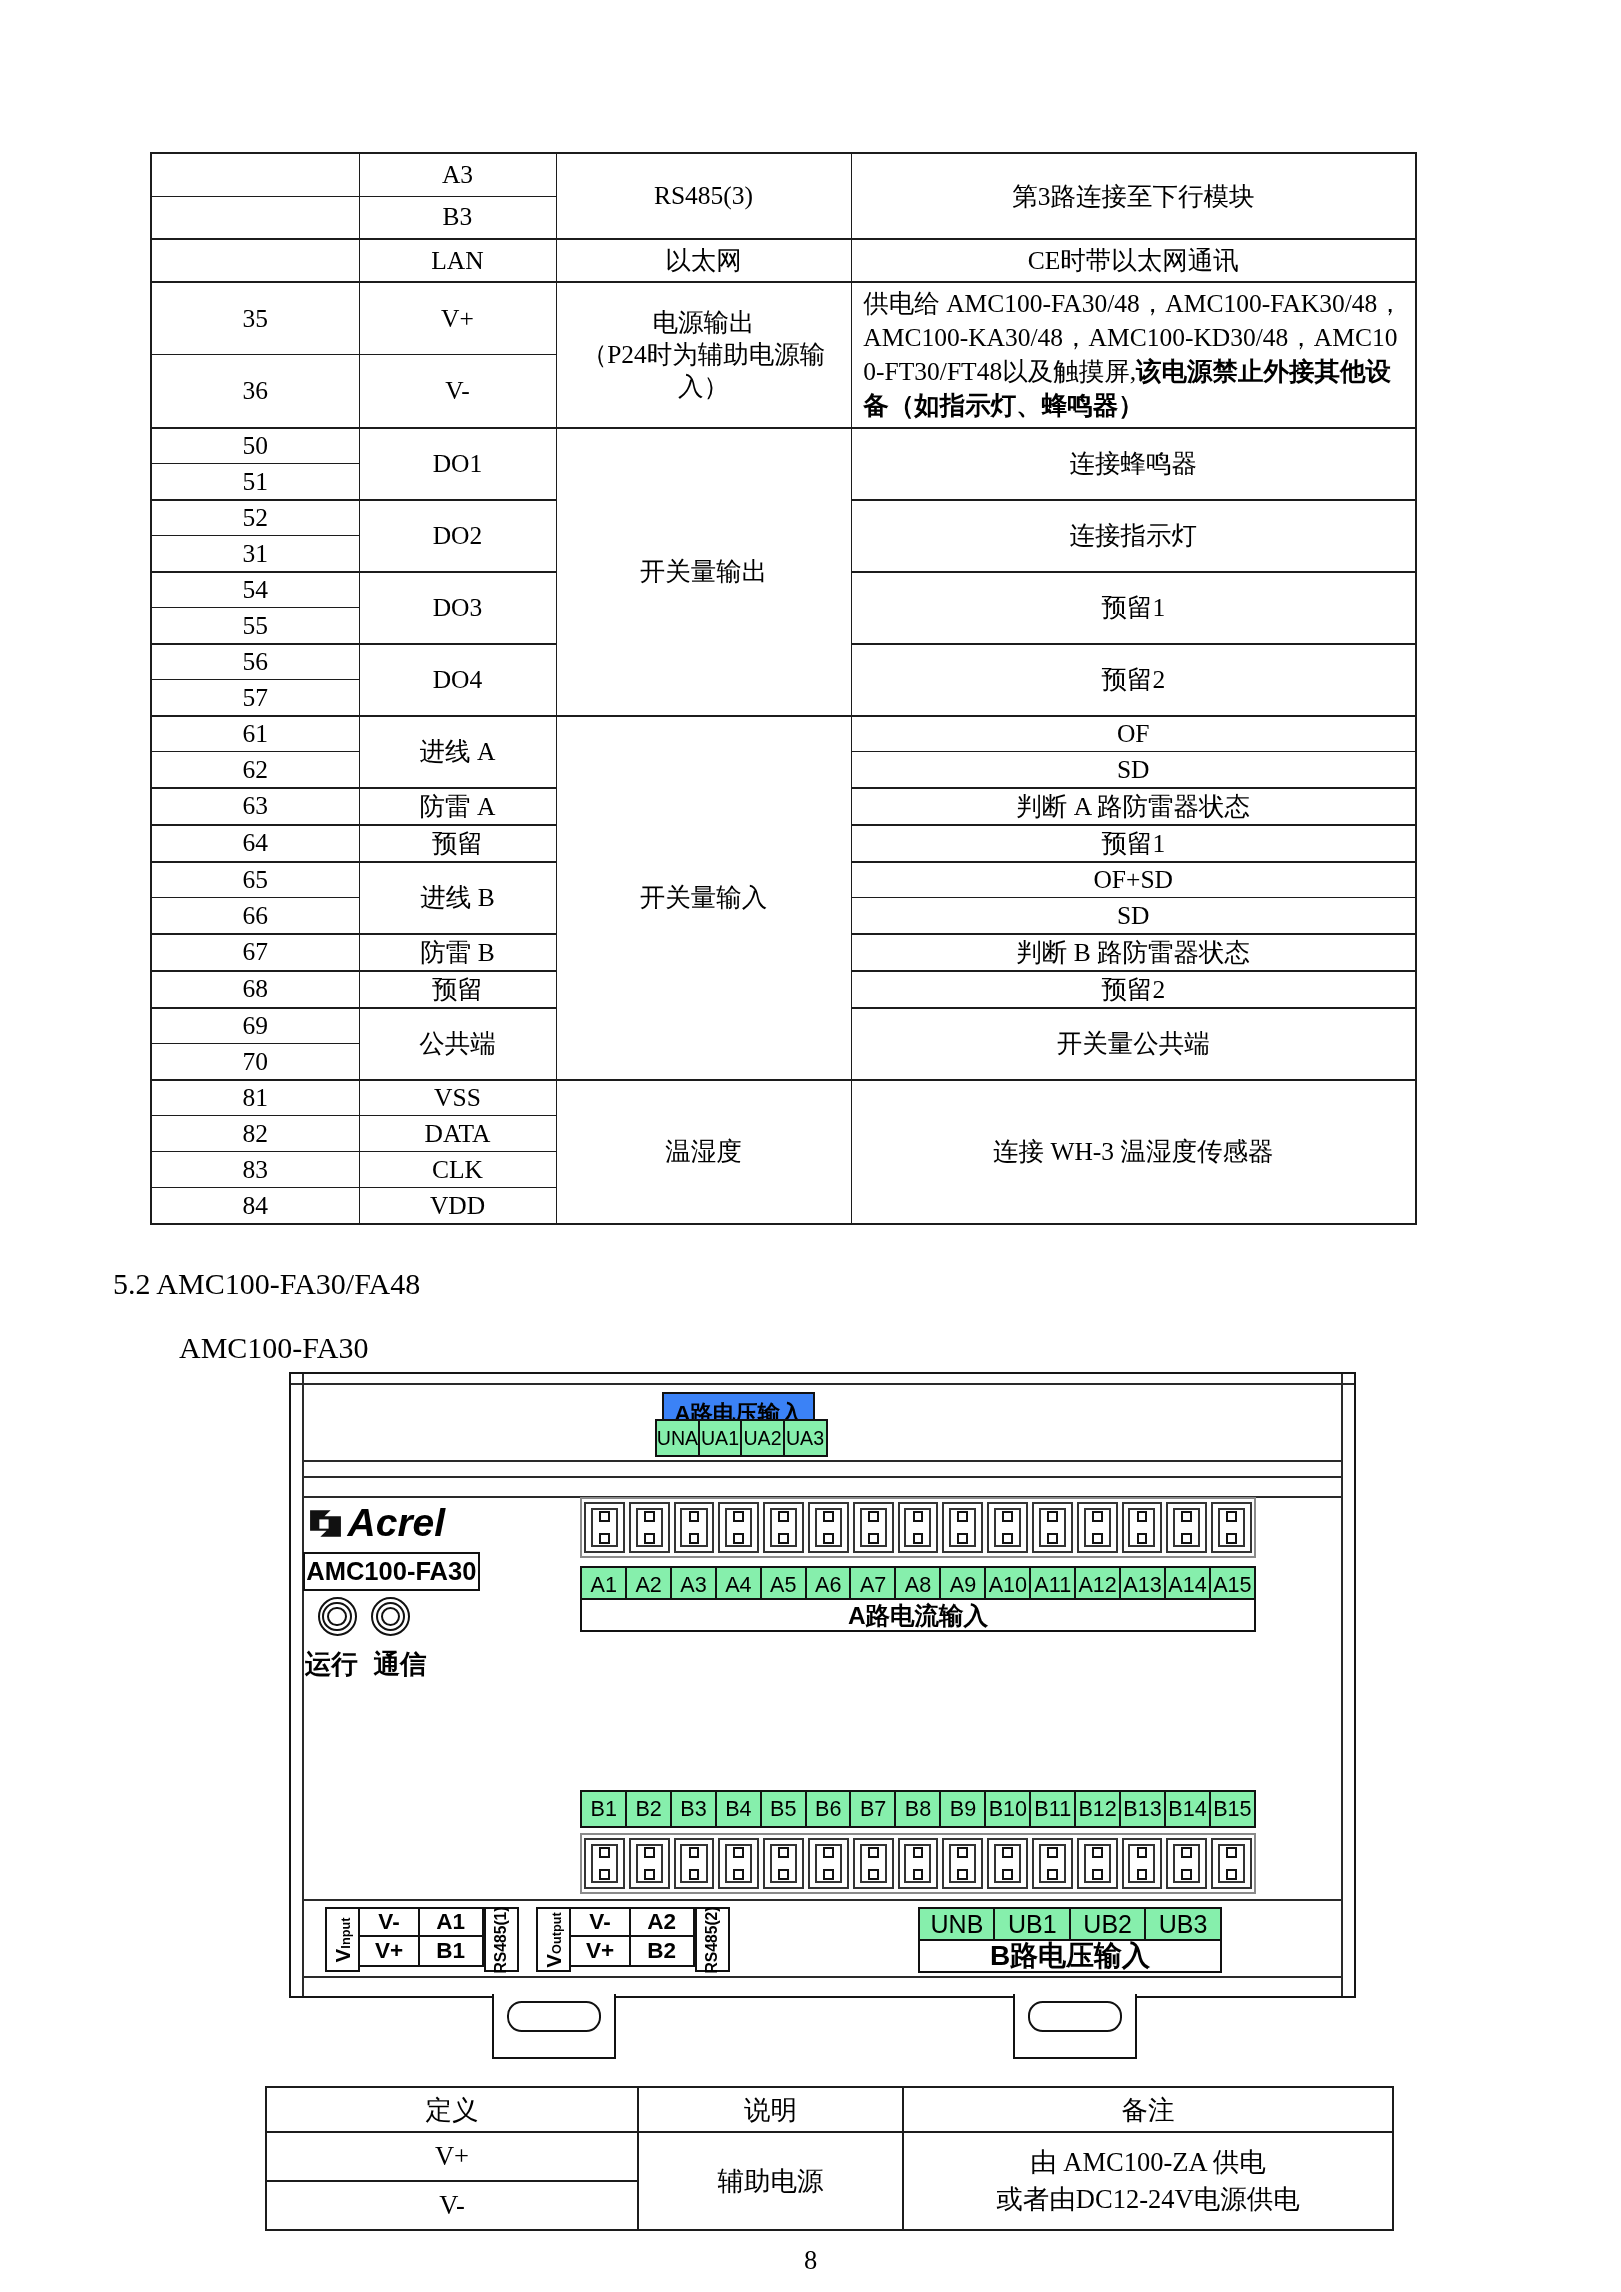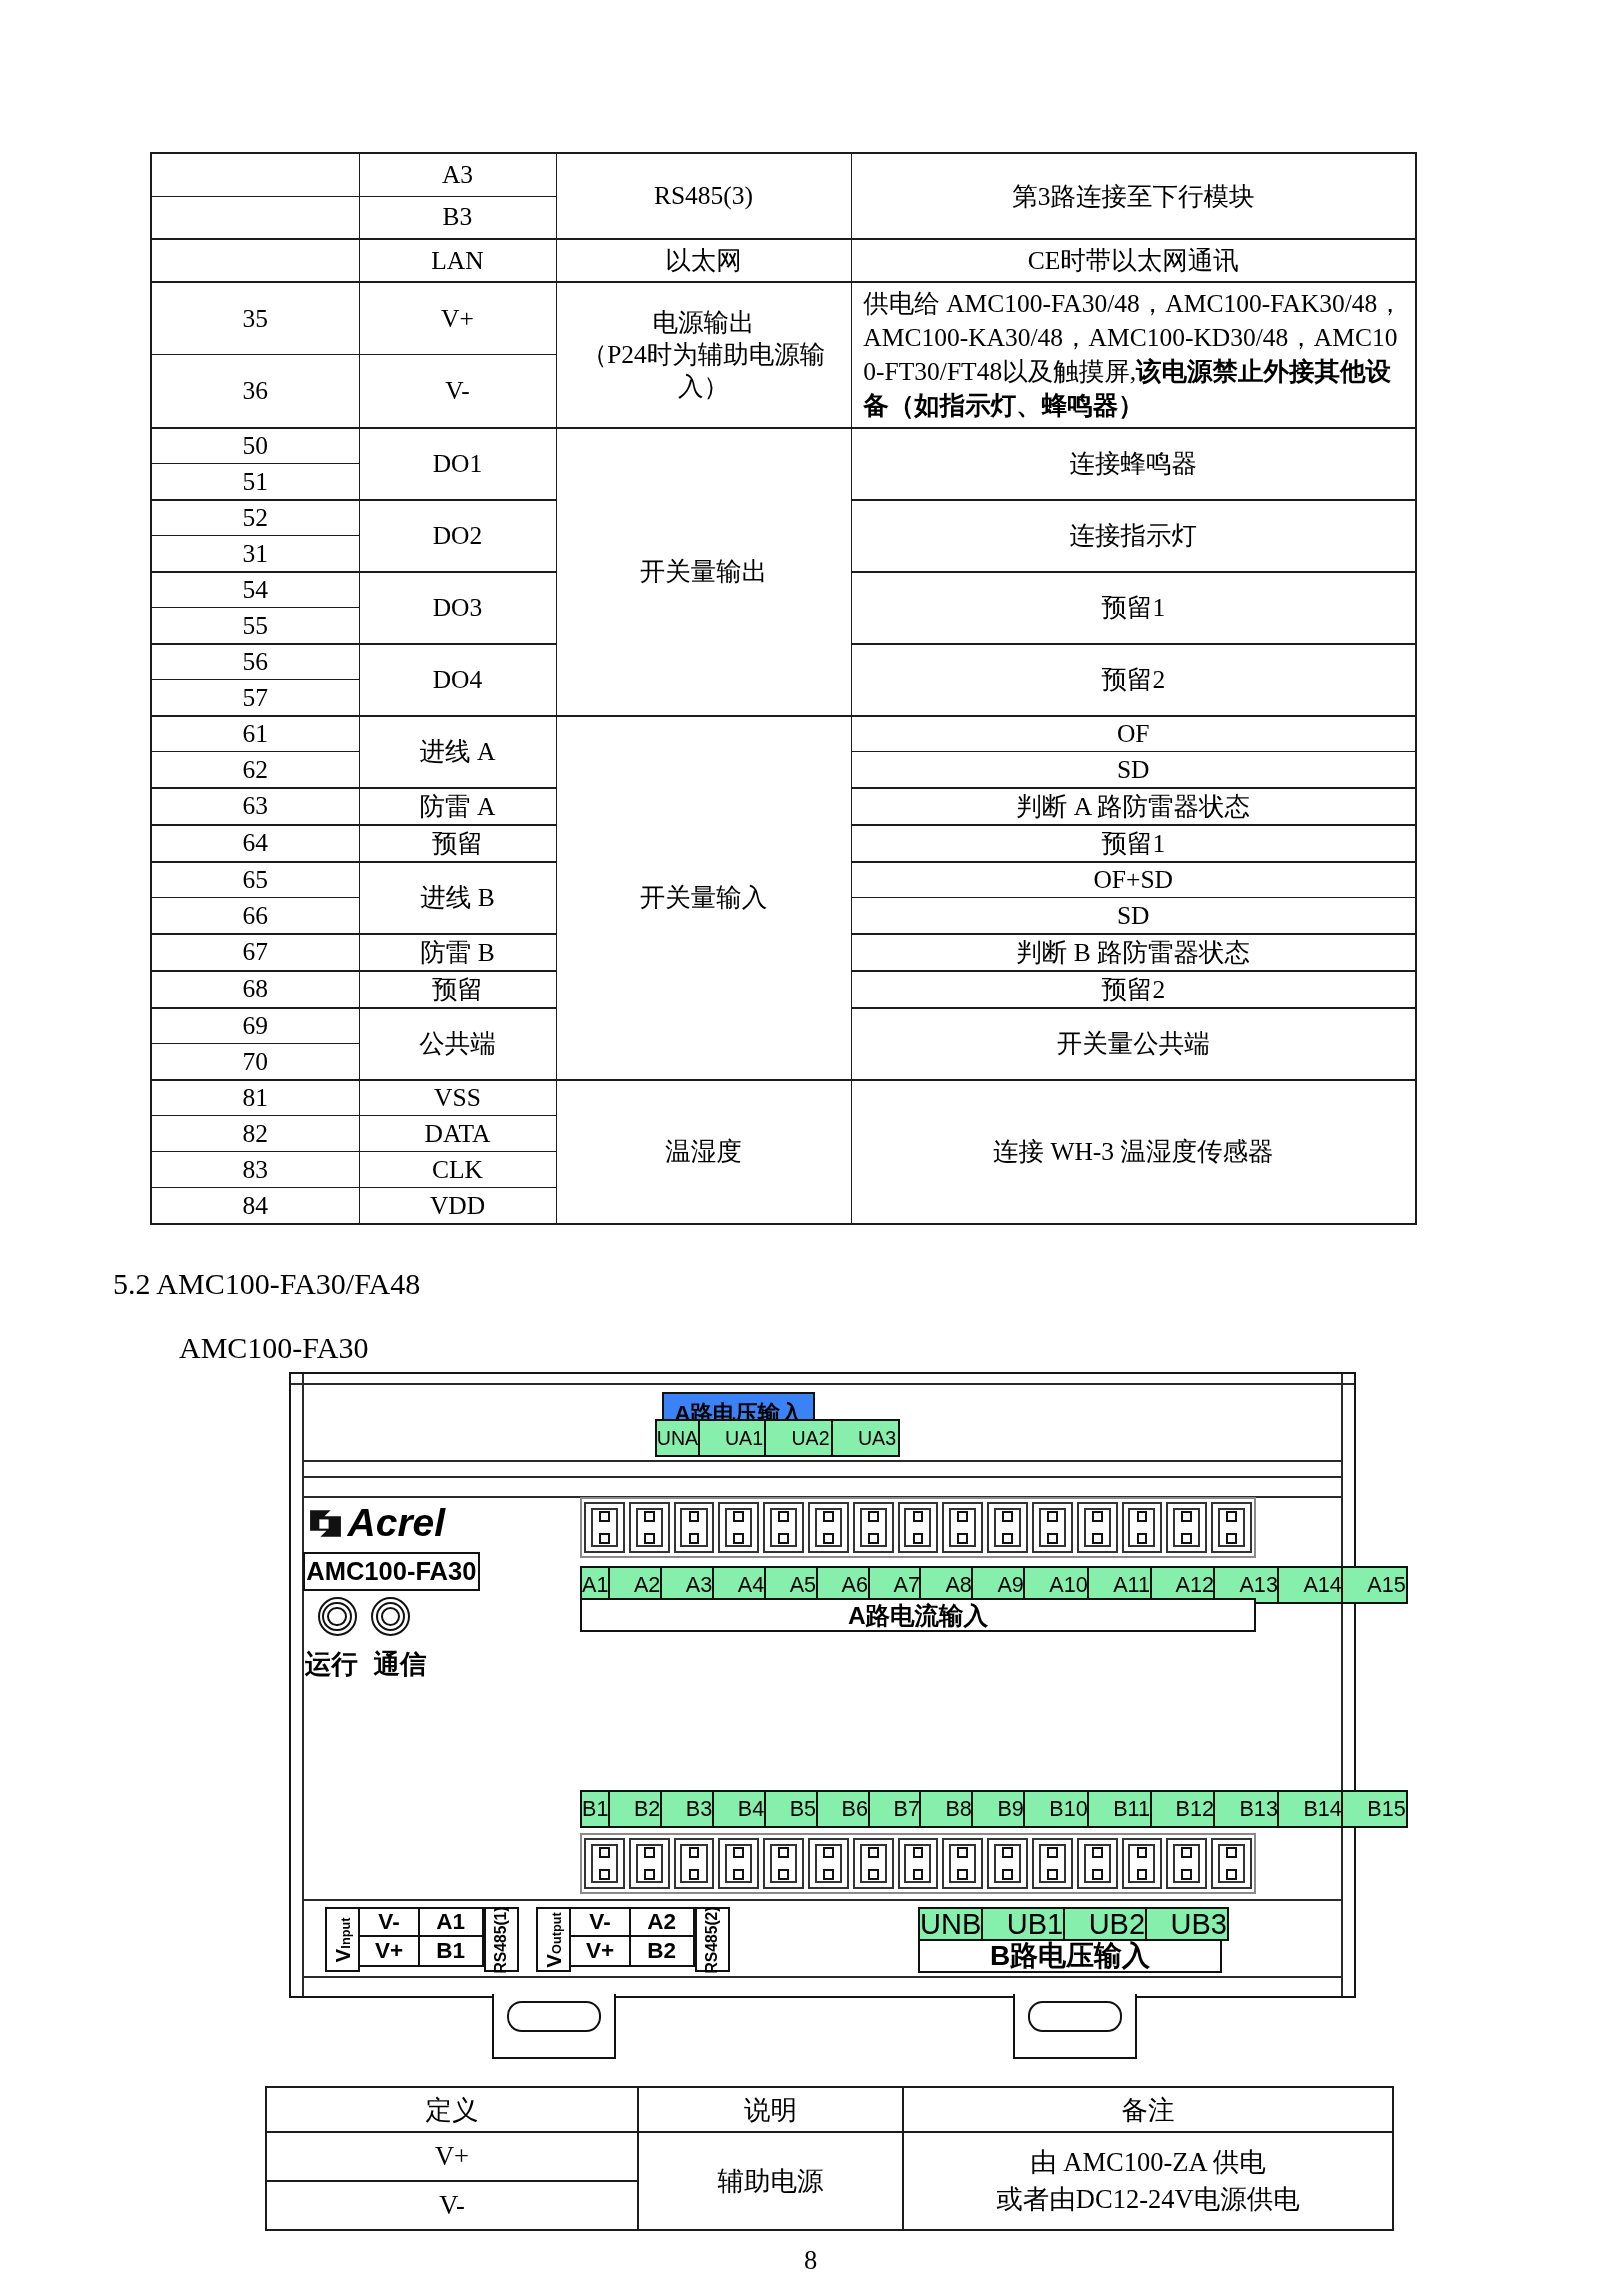--- a/index.html
+++ b/index.html
@@ -31,21 +31,21 @@
   .vline{position:absolute;top:0;bottom:0;width:2px;background:#2a2a2a;}
   .hline{position:absolute;left:12.7px;right:12.7px;height:2px;background:#2a2a2a;}
   .hline.full{left:0;right:0;}
 
   .va-title{position:absolute;left:371px;top:18px;width:149px;height:39px;border:2.5px solid #111;
             display:flex;align-items:center;justify-content:center;font-weight:bold;font-size:22.5px;
             background:#3b82f6;}
   .cellrow{display:flex;}
   .cellrow>div{border:2.5px solid #111;display:flex;align-items:center;justify-content:center;
                font-weight:normal;background:#86efac;}
-  .cellrow>div+div{margin-left:-2.5px;padding-left:24px;}
+  .cellrow>div+div{margin-left:-2.5px;}
   .va-cells{position:absolute;left:364px;top:45px;}
   .va-cells>div{width:41px;height:34px;font-size:19.6px;}
 
   .brand{position:absolute;left:15.7px;top:127px;display:flex;align-items:center;gap:3.9px;}
   .brand-text{font-style:italic;font-weight:bold;font-size:39px;letter-spacing:0;}
   .model-box{position:absolute;left:11.8px;top:178px;width:173px;height:35px;border:2px solid #111;
              display:flex;align-items:center;justify-content:center;font-size:25.5px;font-weight:bold;}
 
   .led{position:absolute;width:39px;height:39px;}
   .led i{position:absolute;border:2.5px solid #111;border-radius:50%;display:block;}
@@ -77,21 +77,21 @@
   .vsmall{font-size:12.7px;}
   .rsrot{font-size:15.7px;}
   .cgrid{display:grid;grid-template-columns:63px 63px;grid-auto-rows:30px;margin-left:-2.5px;}
   .cgrid>div{border:2.5px solid #111;margin-left:-2.5px;margin-top:-2.5px;display:flex;
              align-items:center;justify-content:center;font-size:22.5px;font-weight:bold;
              background:#fff;}
   .cgrid>div:nth-child(-n+2){margin-top:0;}
   .cgrid>div:nth-child(odd){margin-left:0;}
 
   .vb{position:absolute;left:627px;top:533px;width:304px;}
-  .vb .cellrow>div{flex:1;height:30px;font-size:29px;text-align:center;}
+  .vb .cellrow>div{flex:1;height:30px;font-size:25px;text-align:center;}
   .vb-title{border:2.5px solid #111;margin-top:-2.5px;height:30px;display:flex;align-items:center;
             justify-content:center;font-size:28px;font-weight:bold;background:#fff;
             box-sizing:content-box;}
 
   .foot{position:absolute;top:620px;width:120px;height:63px;border:2.5px solid #111;
         border-top:none;background:#fff;}
   .slot{margin:6.9px auto 0;width:90px;height:27.4px;border:2px solid #111;border-radius:14.7px;}
 
   
   .t2{position:absolute;left:265px;top:2086px;border-collapse:collapse;table-layout:fixed;

